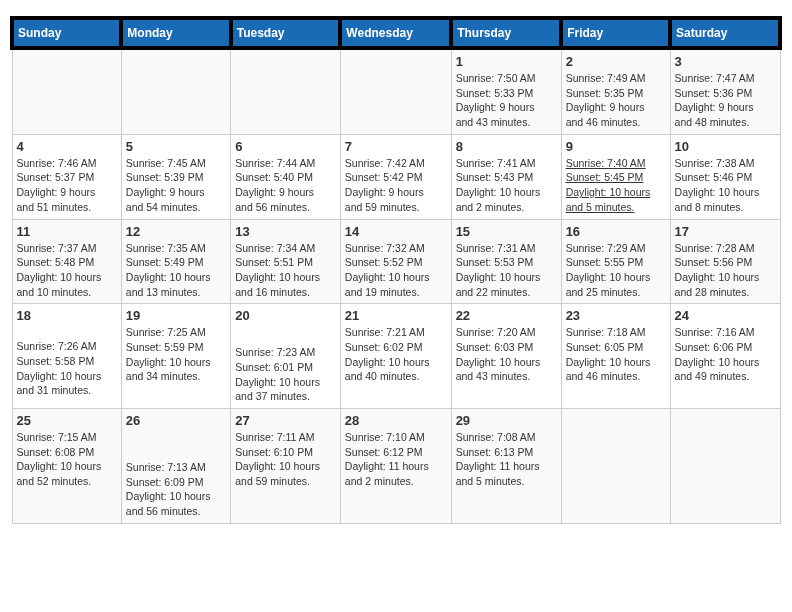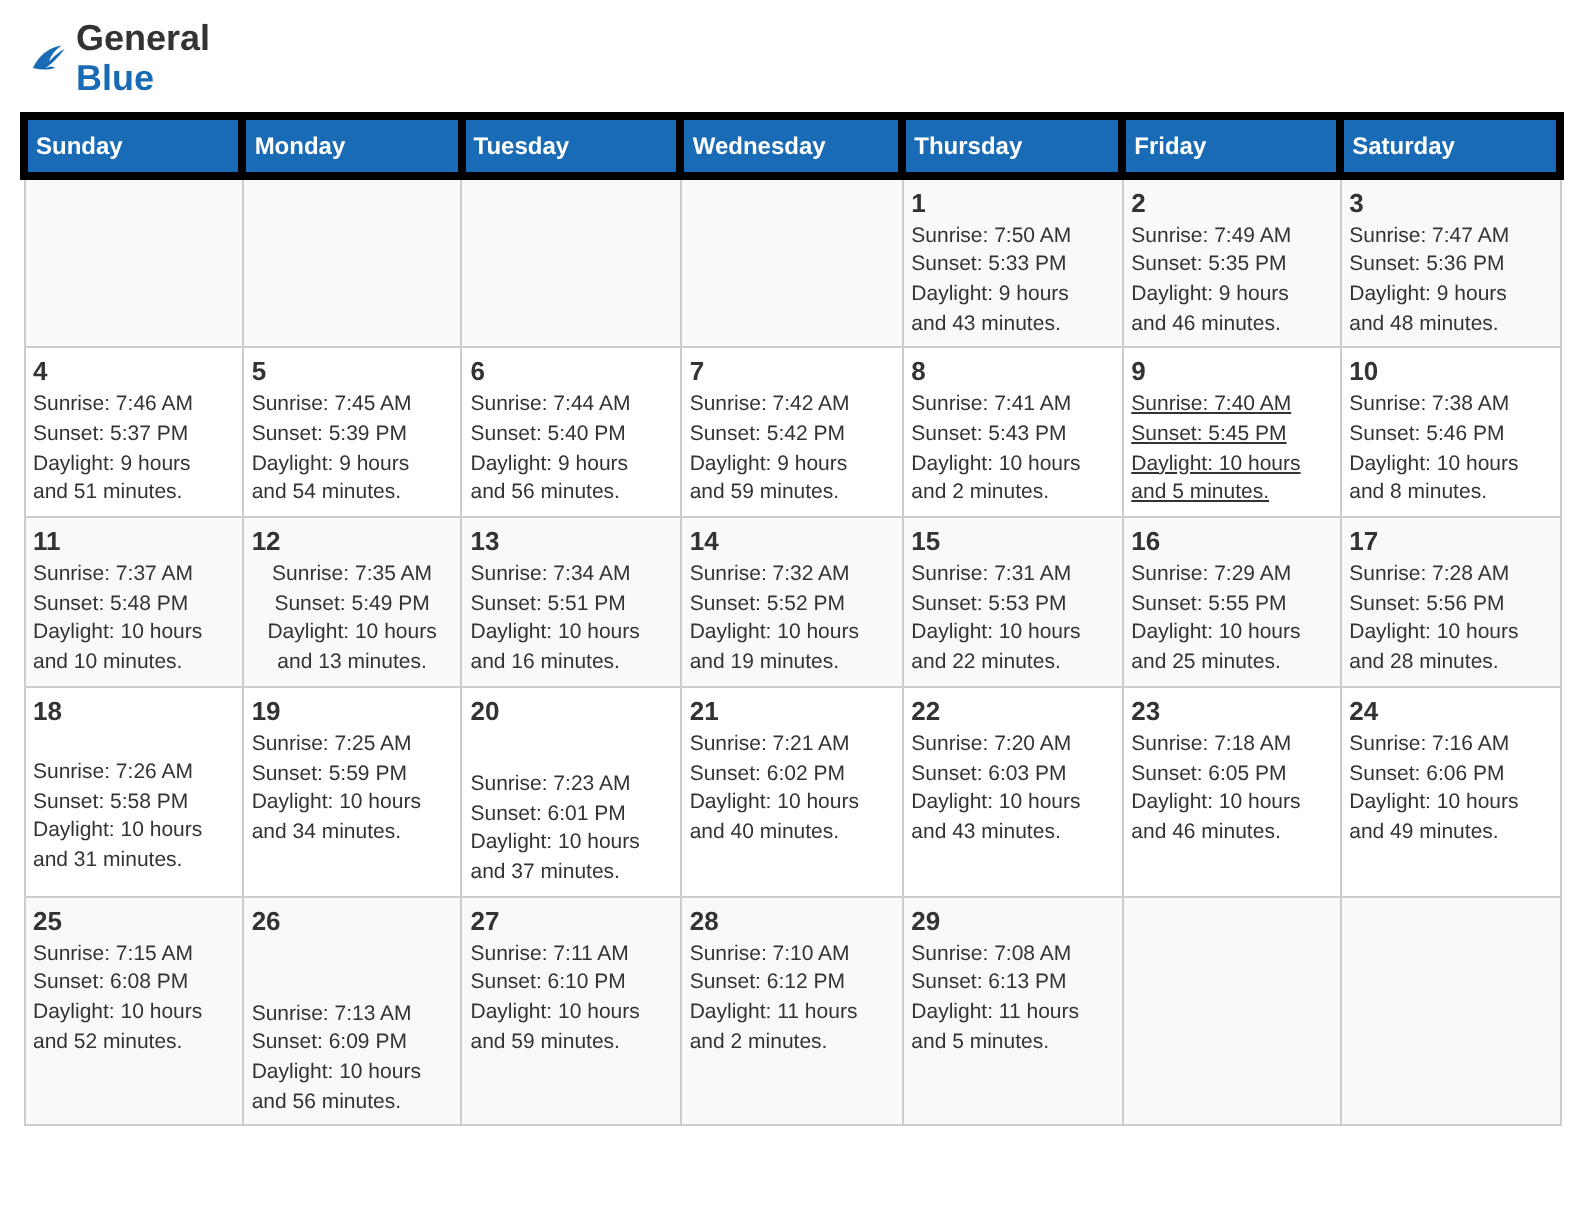--- a/index.html
+++ b/index.html
@@ -86,31 +86,20 @@
       background: #fff !important;
     }
     tbody tr:nth-child(odd) td.empty-cell {
       background: #f9f9f9 !important;
     }
   </style>
 </head>
 <body>
 
 <div class="header">
-  <div class="logo">
-    <svg class="logo-bird" viewBox="0 0 30 30" xmlns="http://www.w3.org/2000/svg">
-      <path d="M8,20 Q14,8 26,6 Q20,10 18,16 Q24,10 28,8 Q22,16 16,20 Q20,18 22,20 Q16,22 8,20Z" fill="#1a6bb5"></path>
-    </svg>
-    <div>
-      <div class="logo-text">
-        <span class="logo-general">General</span><br>
-        <span class="logo-blue">Blue</span>
-      </div>
-    </div>
-  </div>
 </div>
 
 <table>
   <thead>
     <tr>
     <th>Sunday</th>
         <th>Monday</th>
         <th>Tuesday</th>
         <th>Wednesday</th>
         <th>Thursday</th>
@@ -200,21 +189,21 @@
       <tr>
         <td>
           <span class="day-number">11</span>
           <div class="day-info" style="white-space: pre-line;">Sunrise: 7:37 AM
 Sunset: 5:48 PM
 Daylight: 10 hours
 and 10 minutes.</div>
         </td>
         <td>
           <span class="day-number">12</span>
-          <div class="day-info" style="white-space: pre-line; text-align: center;">Sunrise: 7:35 AM
+          <div class="day-info" style="white-space: pre-line;">Sunrise: 7:35 AM
 Sunset: 5:49 PM
 Daylight: 10 hours
 and 13 minutes.</div>
         </td>
         <td>
           <span class="day-number">13</span>
           <div class="day-info" style="white-space: pre-line;">Sunrise: 7:34 AM
 Sunset: 5:51 PM
 Daylight: 10 hours
 and 16 minutes.</div>

